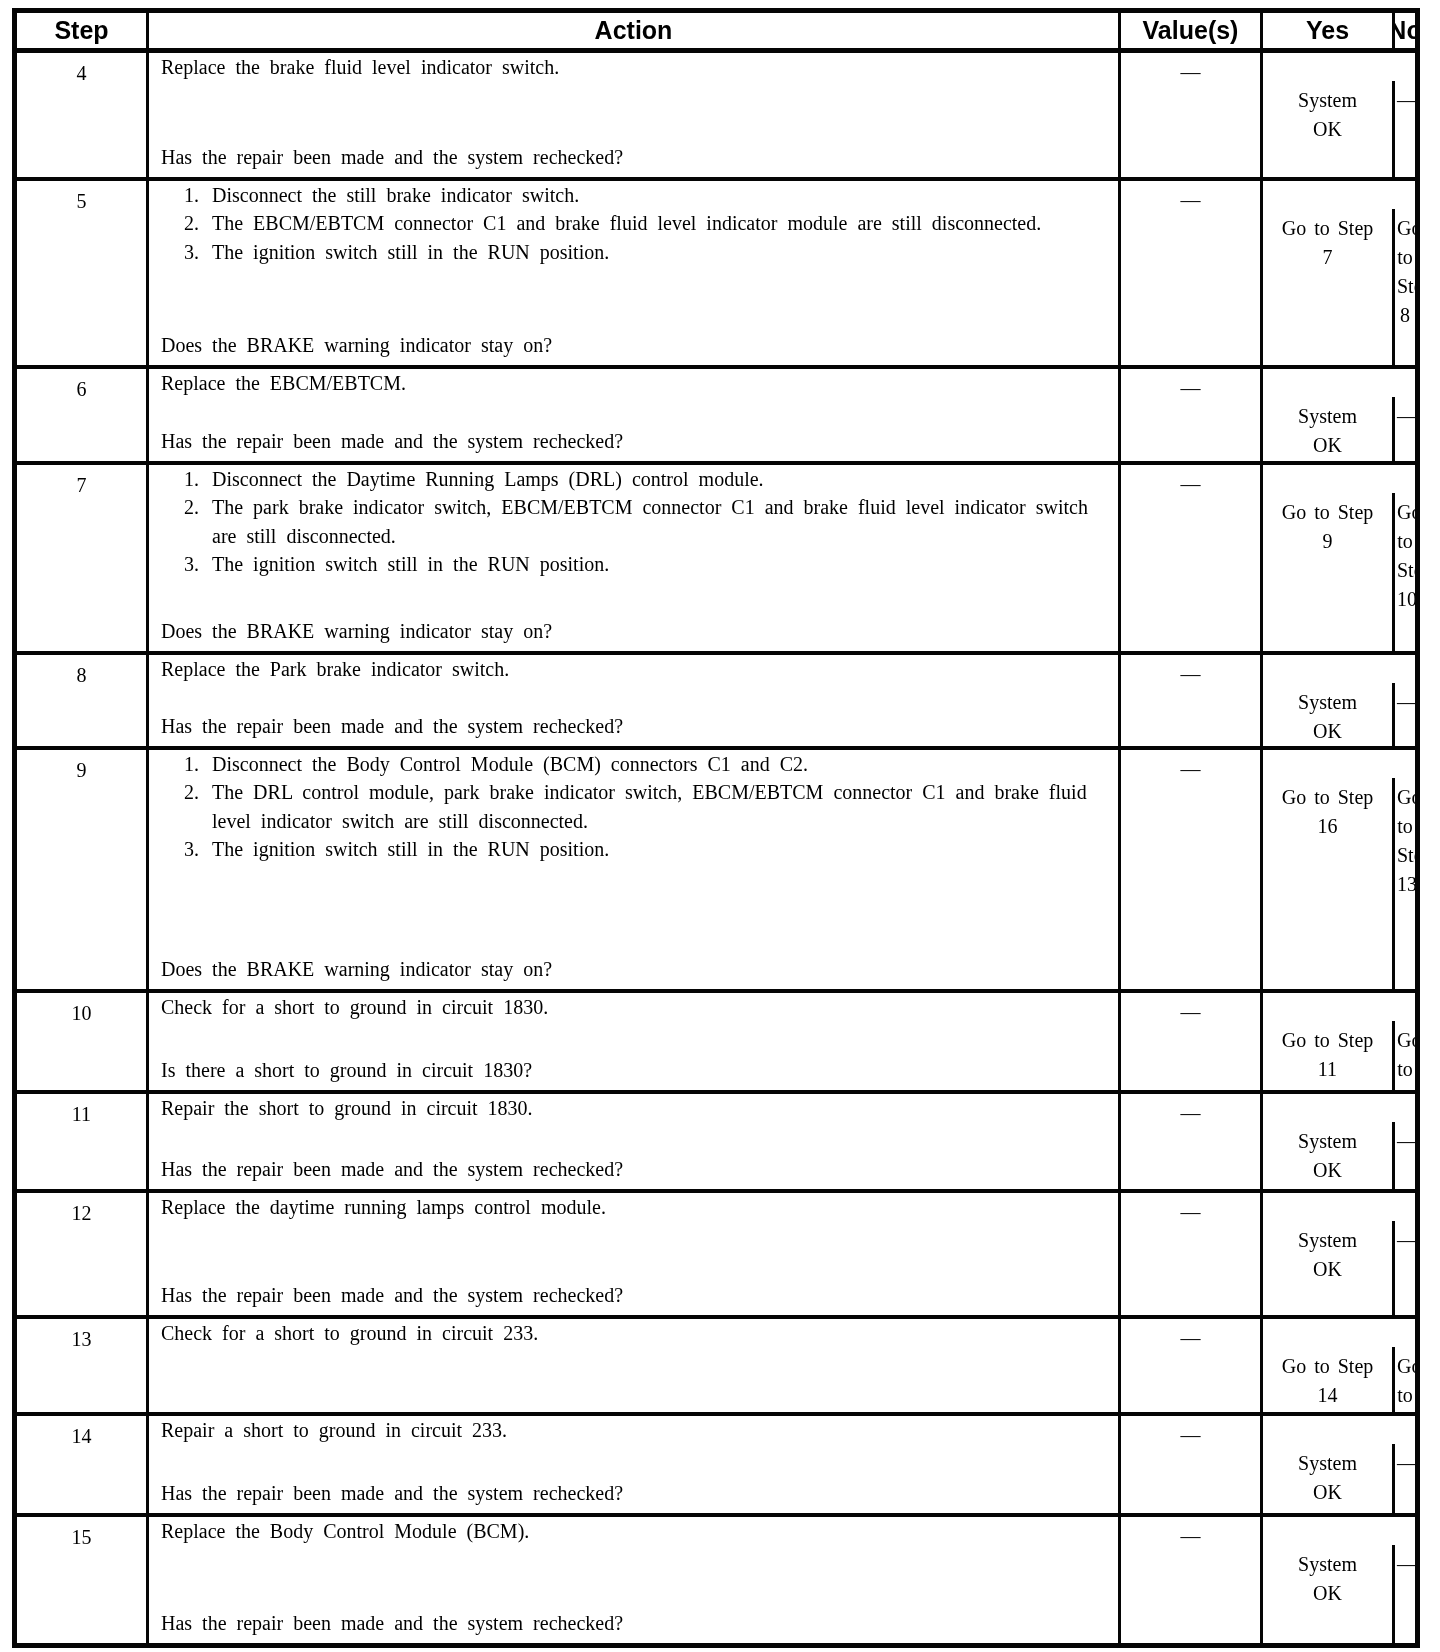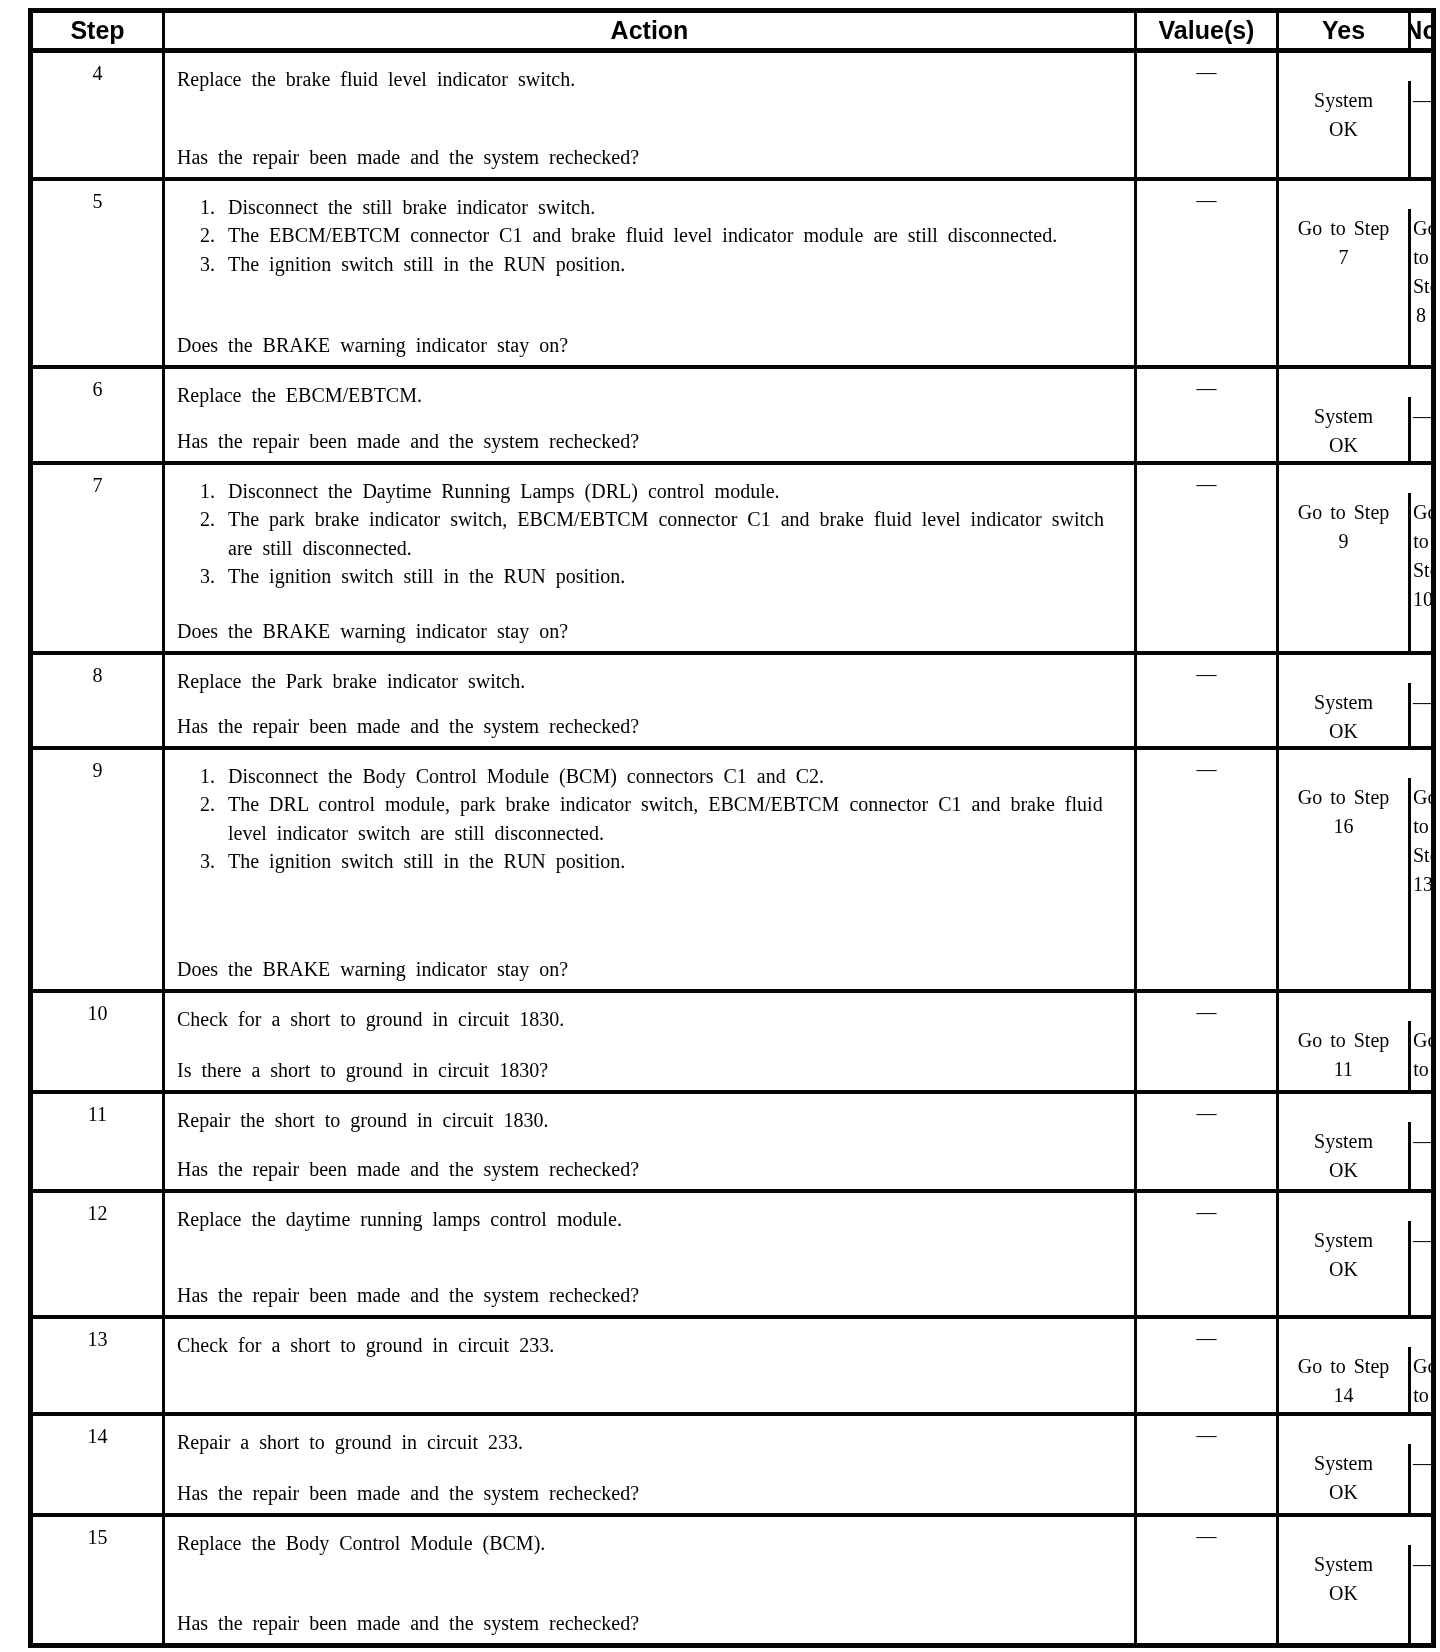--- a/index.html
+++ b/index.html
@@ -8,21 +8,21 @@
     width: 1440px;
     height: 1652px;
     position: relative;
     background: #ffffff;
     color: #000000;
     font-family: "Liberation Serif", serif;
   }
 
   .diag-table {
     position: absolute;
-    left: 28px;
+    left: 12px;
     top: 8px;
     width: 1408px;
     border: 5px solid #050505;
     background: #ffffff;
   }
 
   .row {
     display: flex;
     border-bottom: 4px solid #050505;
     align-items: stretch;
@@ -64,21 +64,21 @@
     text-align: center;
     font-size: 20px;
     padding-top: 9px;
   }
   .c-action {
     display: flex;
     flex-direction: column;
     justify-content: space-between;
     font-size: 20px;
     word-spacing: 5px;
-    padding: 12px 10px 7px 12px;
+    padding: 0 10px 7px 12px;
     line-height: 1.42;
   }
   .c-value {
     text-align: center;
     font-size: 20px;
     padding-top: 8px;
   }
   .c-yes, .c-no {
     text-align: center;
     font-size: 20px;

